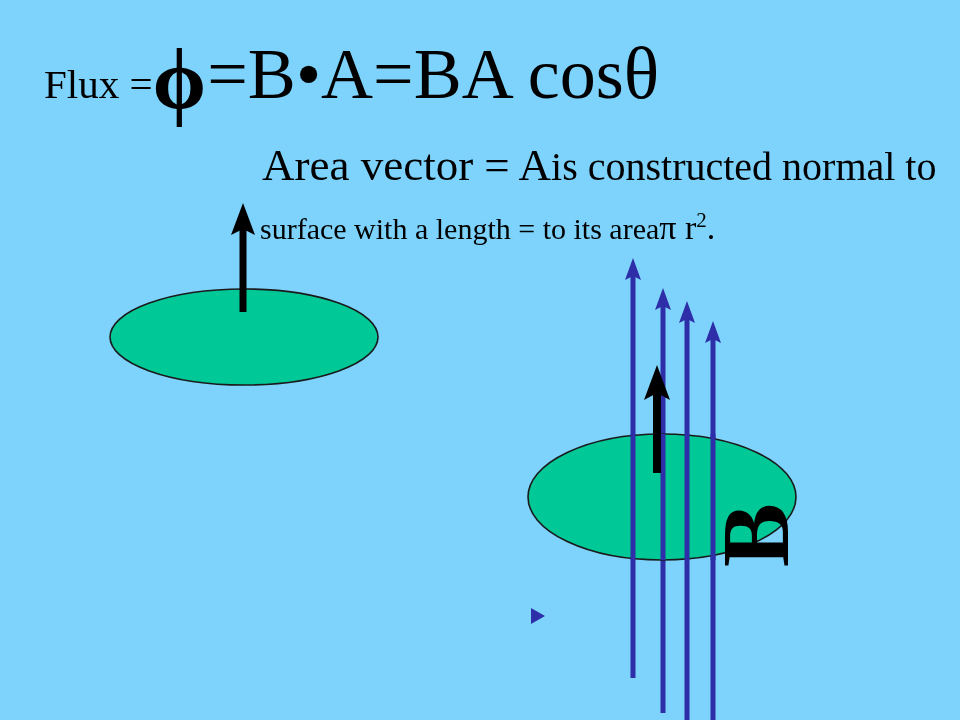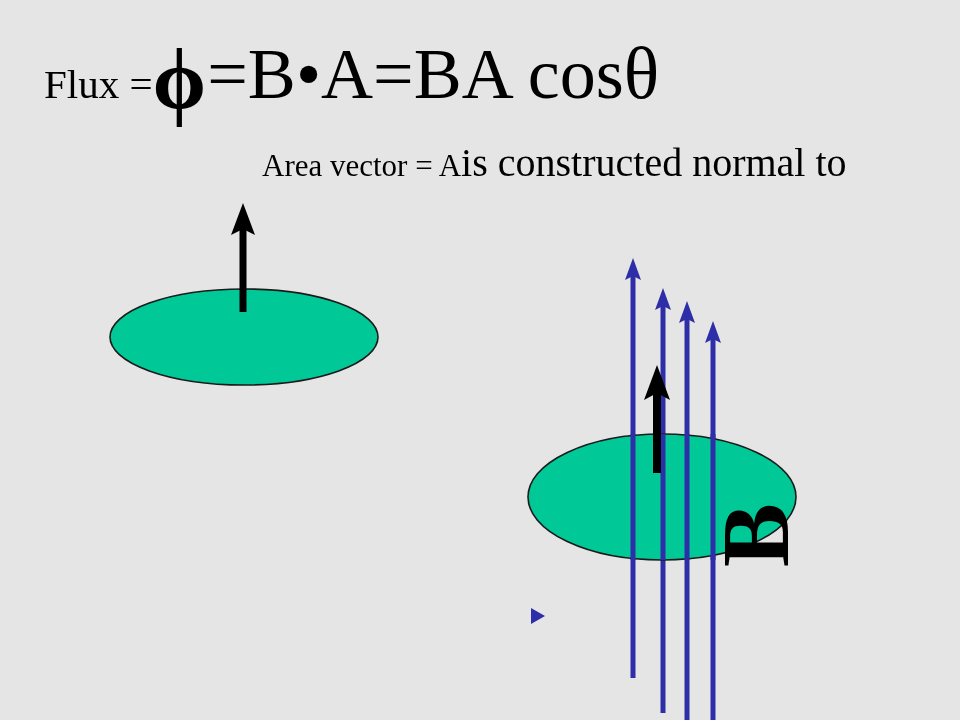--- a/index.html
+++ b/index.html
@@ -5,21 +5,21 @@
 <style>
   html, body {
     margin: 0;
     padding: 0;
     background: #ffffff;
   }
   #slide {
     position: relative;
     width: 960px;
     height: 720px;
-    background: #e5e5e5;
+    background: #7dd3fc;
     overflow: hidden;
     font-family: "Liberation Serif", "DejaVu Serif", serif;
     color: #000000;
   }
 
   
   .textline {
     position: absolute;
     white-space: nowrap;
     line-height: 1;
@@ -46,21 +46,21 @@
   }
   .t-theta {
     font-size: 74px;
   }
 
   #line2 {
     left: 262px;
     top: 143px;
   }
   .l2-big {
-    font-size: 31px;
+    font-size: 45px;
   }
   .l2-small {
     font-size: 40px;
   }
 
   #line3 {
     left: 260px;
     top: 210px;
   }
   .l3-small {
@@ -110,20 +110,23 @@
 <div id="slide">
 
   <div id="title-line" class="textline">
     <span class="t-small">Flux =</span><span class="t-phi">ϕ</span><span class="t-big">=</span><span class="t-big">B•A</span><span class="t-big">=</span><span class="t-big">BA cos</span><span class="t-theta">θ</span>
   </div>
 
   <div id="line2" class="textline">
     <span class="l2-big">Area vector = A</span><span class="l2-small">is constructed normal to</span>
   </div>
 
+  <div id="line3" class="textline">
+    <span class="l3-small">surface with a length = to its area</span><span class="l3-pi"><span>π r</span><span class="l3-sup">2</span><span>.</span></span>
+  </div>
 
   <div id="figure-left" class="figure">
     <svg width="310" height="225" viewBox="0 0 310 225" xmlns="http://www.w3.org/2000/svg">
 
       <ellipse cx="149" cy="152" rx="134" ry="48" fill="#00C896" stroke="#1A1A1A" stroke-width="1.6"></ellipse>
 
       <g>
         <line x1="148" y1="127" x2="148" y2="37" stroke="#000000" stroke-width="7"></line>
         <polygon points="148,18 136,50 148,44 160,50" fill="#000000"></polygon>
       </g>

